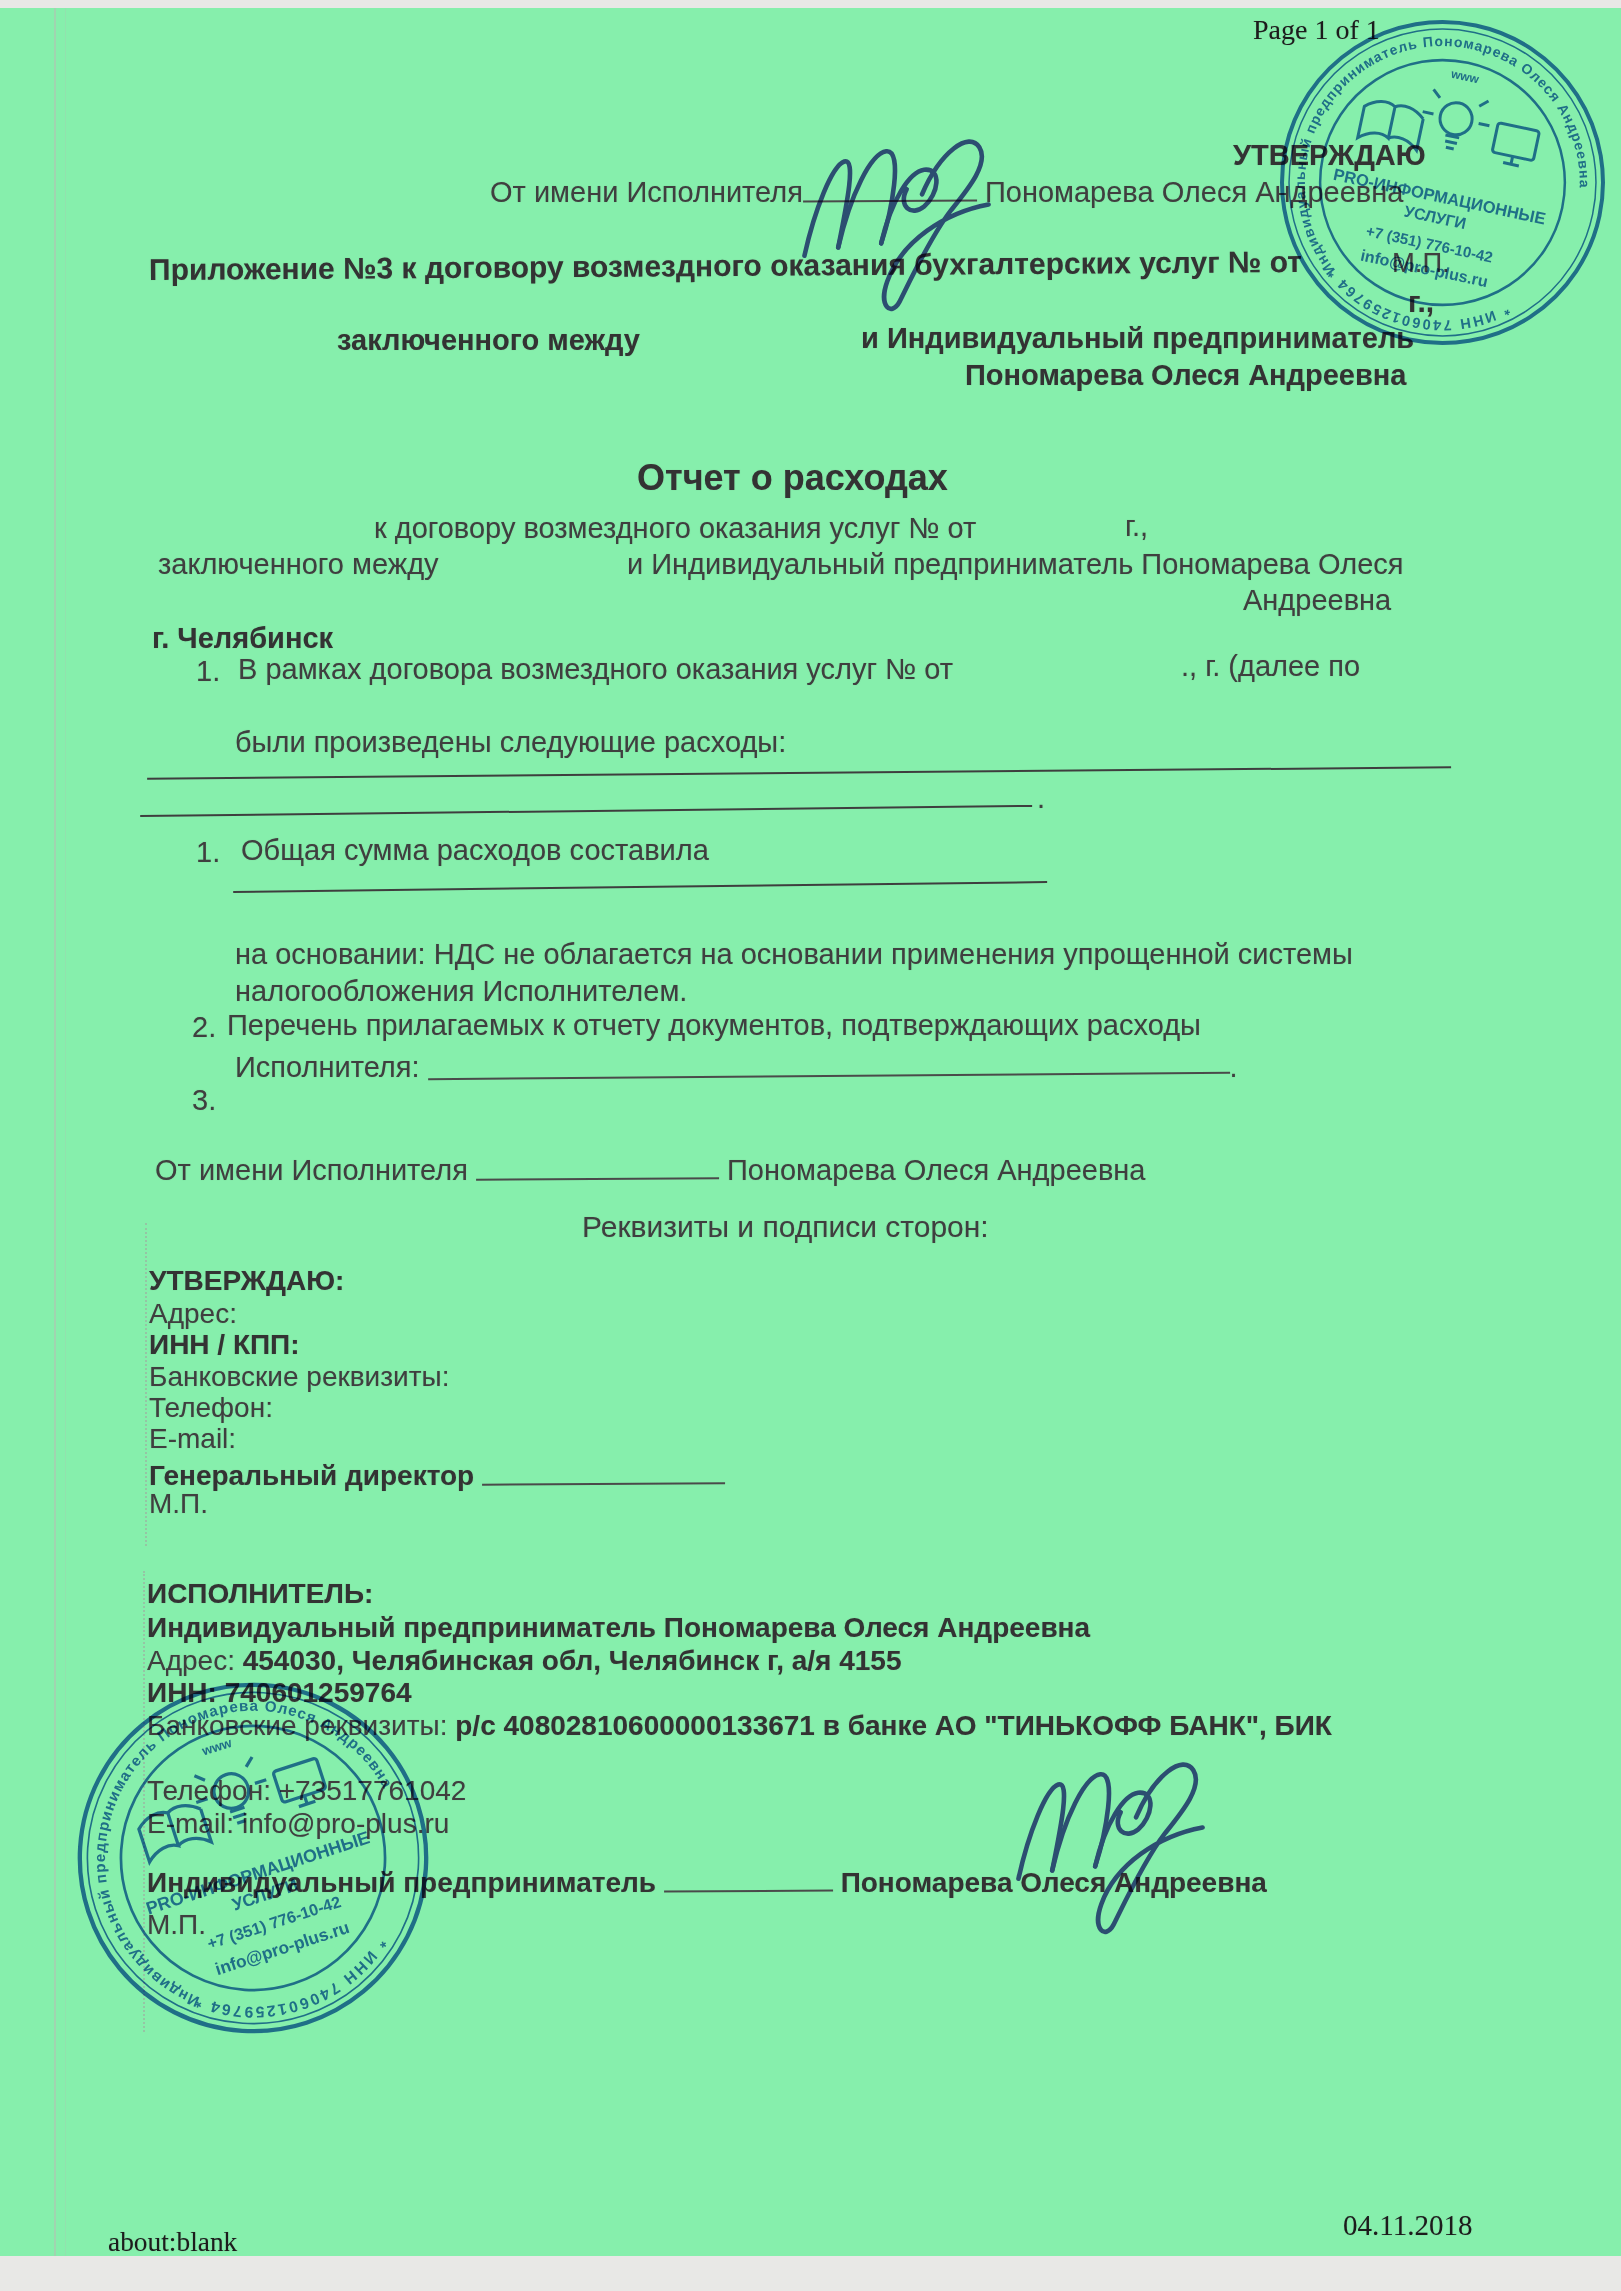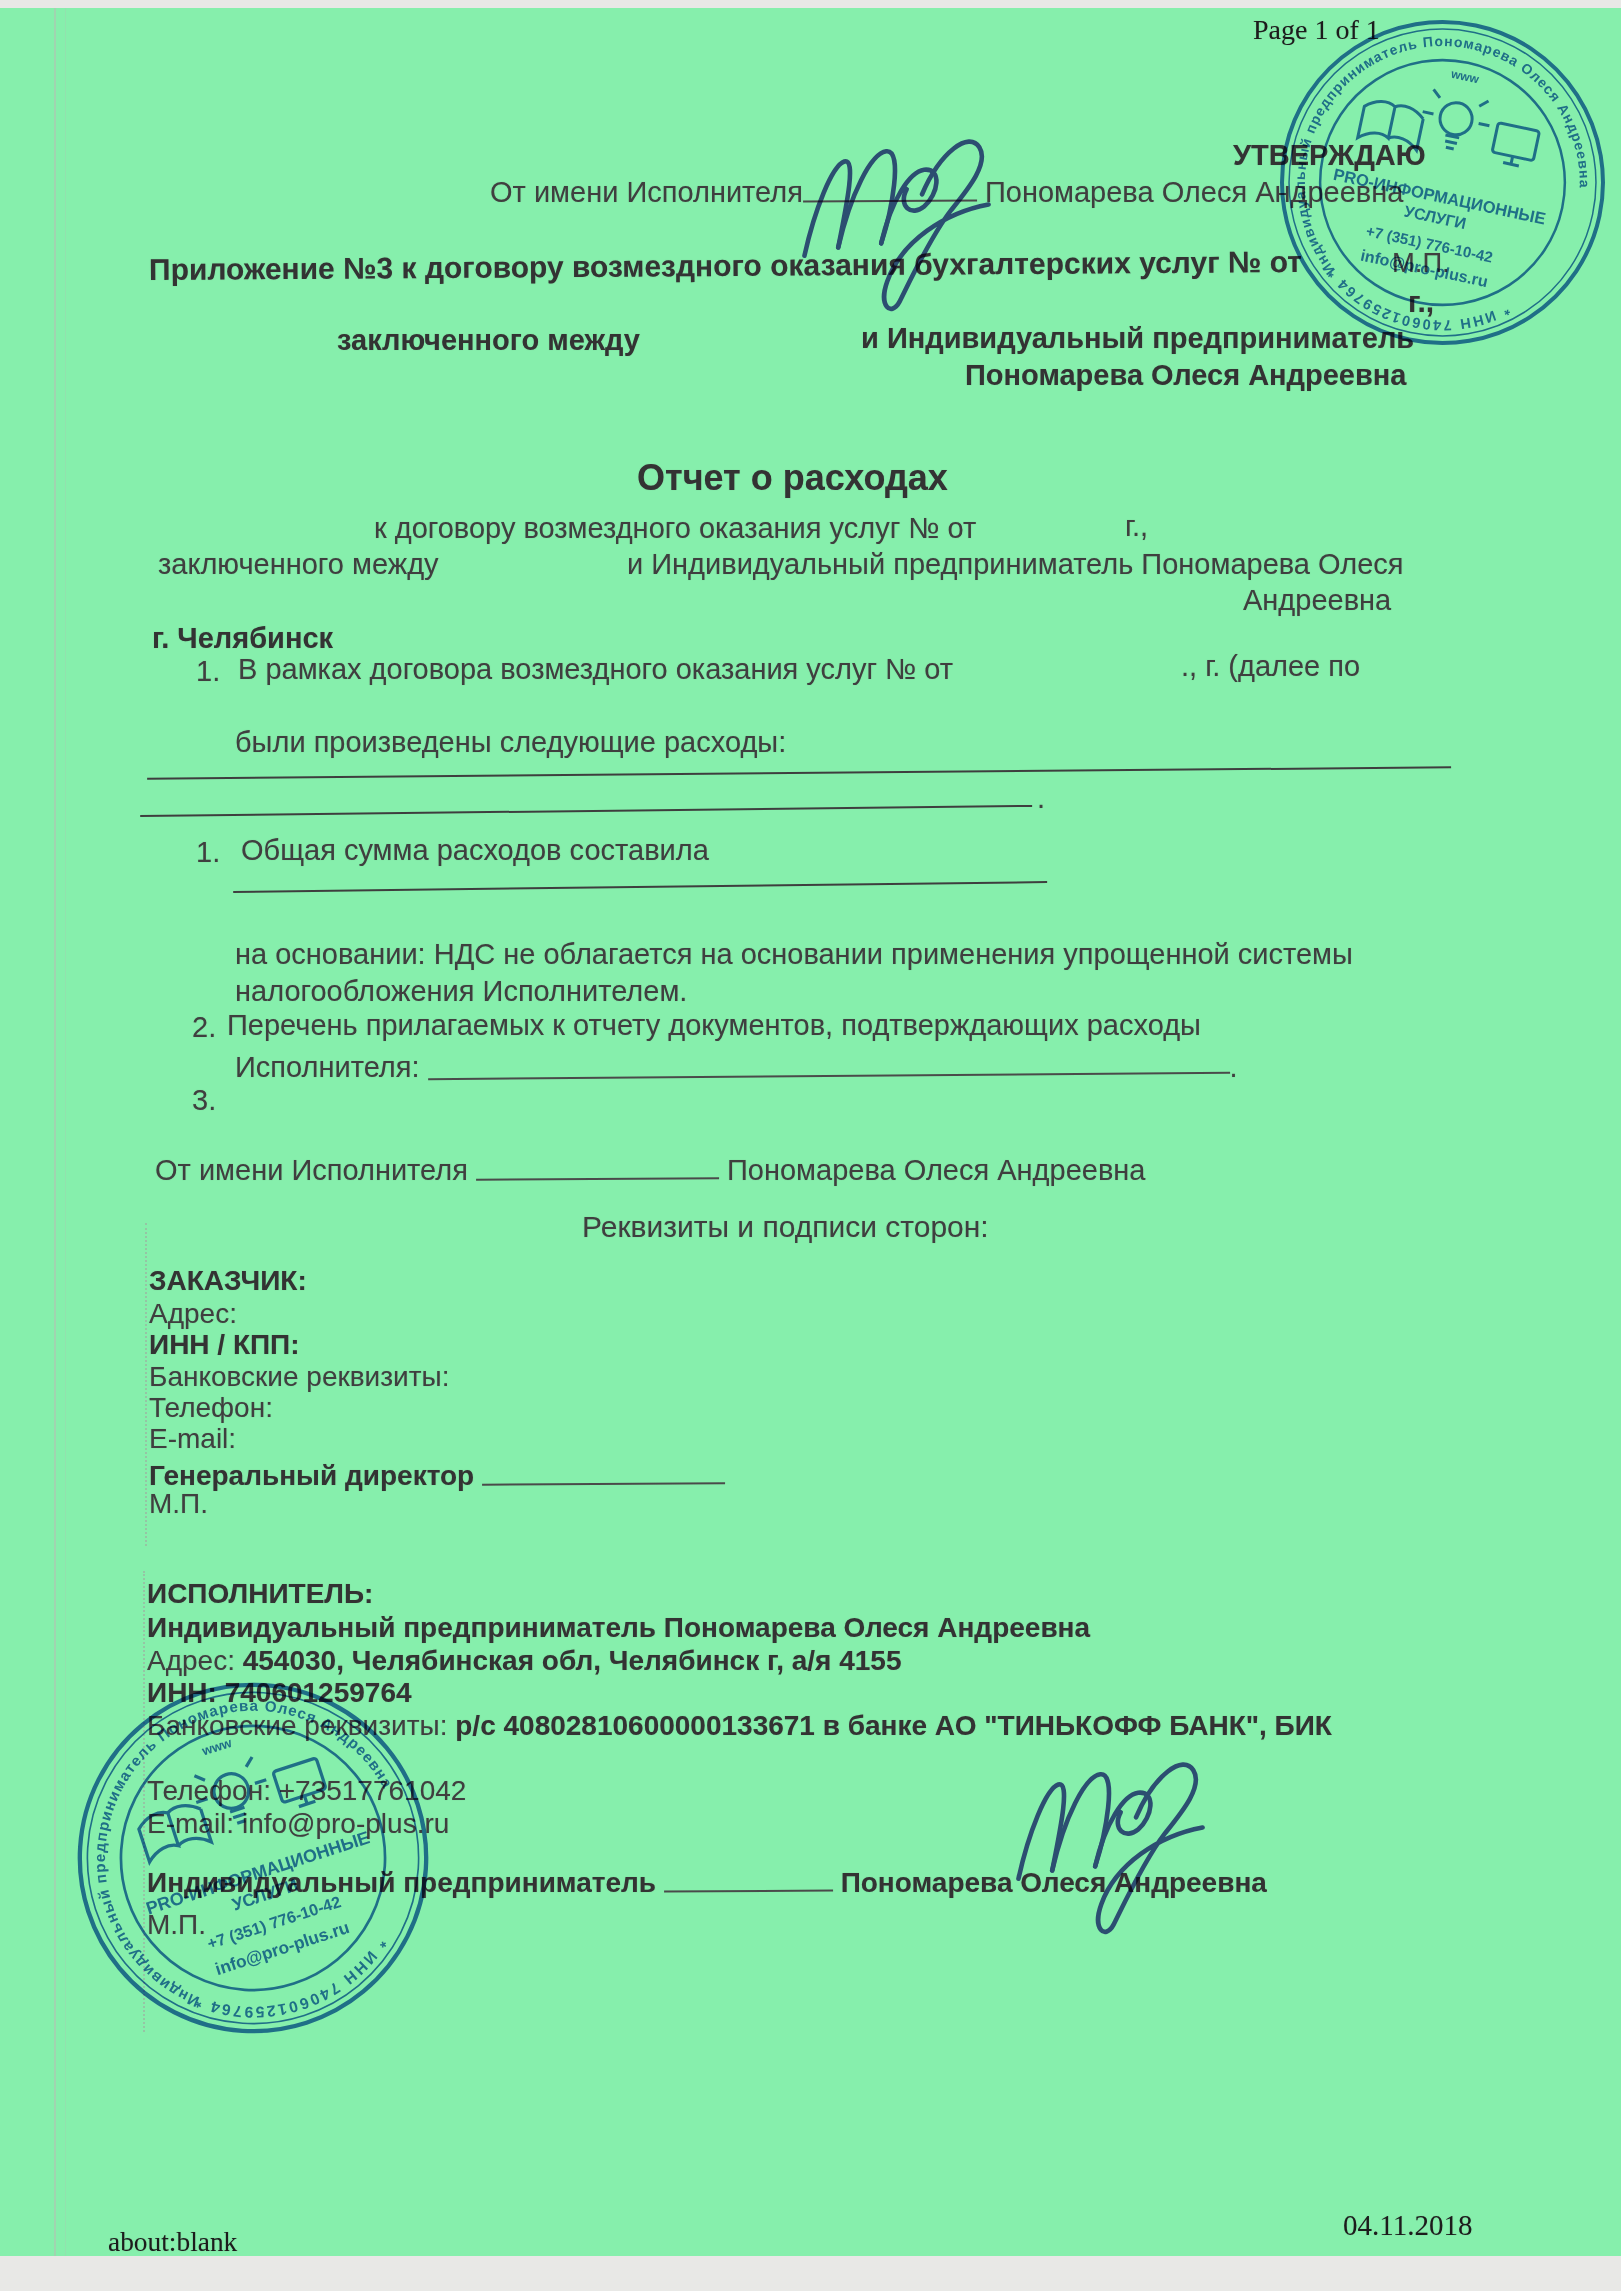--- a/index.html
+++ b/index.html
@@ -80,21 +80,21 @@
   <div class="t" style="left:192px;top:1076px;">3.</div>
 
   <div class="t" style="left:155px;top:1141px;">
     <span>От имени Исполнителя</span>
     <span class="blank" style="width:243px;"></span>
     <span>Пономарева Олеся Андреевна</span>
   </div>
 
   <div class="t" style="left:582px;top:1202px;font-size:30px;">Реквизиты и подписи сторон:</div>
 
-  <div class="t b" style="left:149px;top:1257px;font-size:28px;">ЗАКАЗЧИК:</div>
+  <div class="t b" style="left:149px;top:1257px;font-size:28px;">УТВЕРЖДАЮ:</div>
   <div class="t" style="left:149px;top:1290px;font-size:28px;">Адрес:</div>
   <div class="t b" style="left:149px;top:1321px;font-size:28px;">ИНН / КПП:</div>
   <div class="t" style="left:149px;top:1353px;font-size:28px;">Банковские реквизиты:</div>
   <div class="t" style="left:149px;top:1384px;font-size:28px;">Телефон:</div>
   <div class="t" style="left:149px;top:1415px;font-size:28px;">E-mail:</div>
   <div class="t" style="left:149px;top:1447px;font-size:28px;">
     <span class="b">Генеральный директор</span>
     <span class="blank" style="width:243px;"></span>
   </div>
   <div class="t" style="left:149px;top:1480px;font-size:28px;">М.П.</div>

